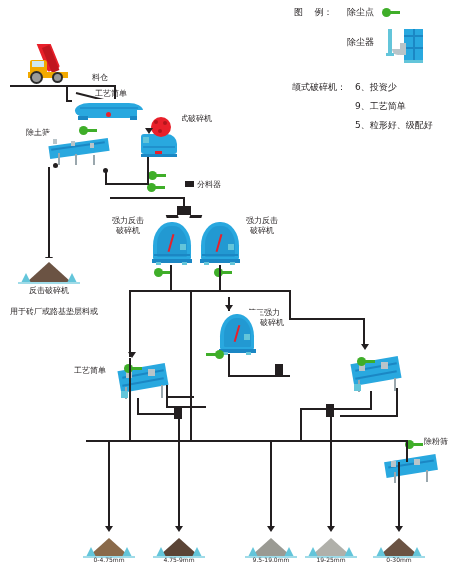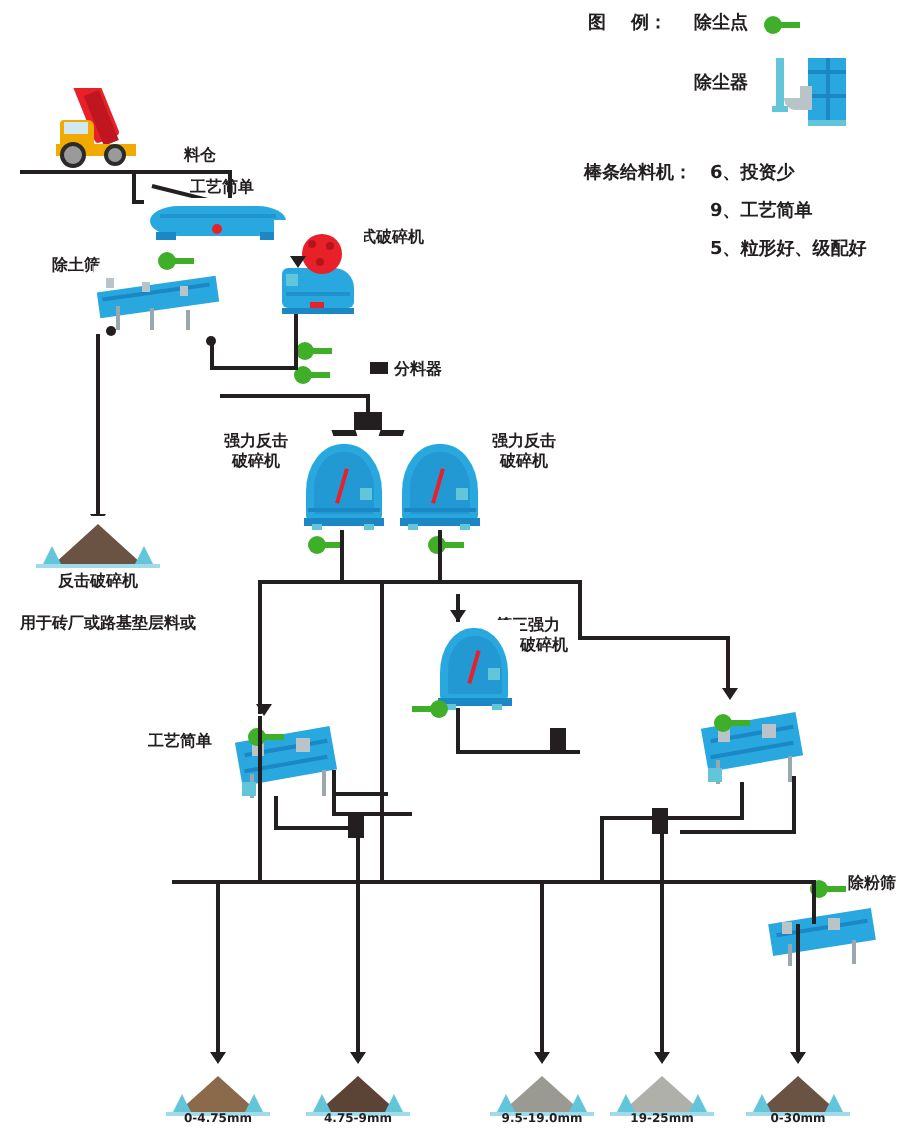--- a/index.html
+++ b/index.html
@@ -10,21 +10,21 @@
   #stage{
     position:relative;
     width:455px;height:570px;
     background:#ffffff;
     overflow:hidden;
   }
   
   .lbl{
     position:absolute;
     color:#231f20;
-    font-weight:bold;
+    font-weight:normal;
     line-height:1.25;
     white-space:pre;
     letter-spacing:0px;
   }
   .lbl.c{text-align:center;}
   .line{position:absolute;background:#231f20;}
   .hline{height:2px;}
   .vline{width:2px;}
   
   .arrow-d{
@@ -149,21 +149,21 @@
     <div class="blue-l" style="left:4px;top:26px;width:8px;height:3px;"></div>
     <div class="blue" style="left:22px;top:2px;width:19px;height:31px;"></div>
     <div class="blue-d" style="left:22px;top:8px;width:19px;height:1.5px;"></div>
     <div class="blue-d" style="left:22px;top:20px;width:19px;height:1.5px;"></div>
     <div class="blue-d" style="left:31px;top:2px;width:1.5px;height:31px;"></div>
     <div class="grey" style="left:10px;top:22px;width:13px;height:6px;border-radius:0 0 8px 8px;"></div>
     <div class="grey" style="left:18px;top:16px;width:6px;height:12px;"></div>
     <div class="blue-l" style="left:22px;top:33px;width:19px;height:3px;"></div>
   </div>
 
-  <div class="lbl" style="left:292px;top:82px;font-size:9px;">棒条给料机：</div>
+  <div class="lbl" style="left:292px;top:82px;font-size:9px;">颉式破碎机：</div>
   <div class="lbl" style="left:355px;top:82px;font-size:9px;">6、投资少</div>
   <div class="lbl" style="left:355px;top:101px;font-size:9px;">9、工艺简单</div>
   <div class="lbl" style="left:355px;top:120px;font-size:9px;">5、粒形好、级配好</div>
 
   <div class="truckbox" style="left:22px;top:44px;width:56px;height:42px;">
     <div class="truck-bed" style="left:26px;bottom:14px;width:13px;height:32px;
          border-radius:2px;"></div>
     <div class="truck-bed" style="left:30px;bottom:13px;width:8px;height:27px;background:#c0161f;"></div>
     <div class="truck-cab" style="left:8px;bottom:12px;width:17px;height:14px;"></div>
     <div class="blue-l" style="left:10px;bottom:19px;width:12px;height:6px;background:#cfe8f2;"></div>

